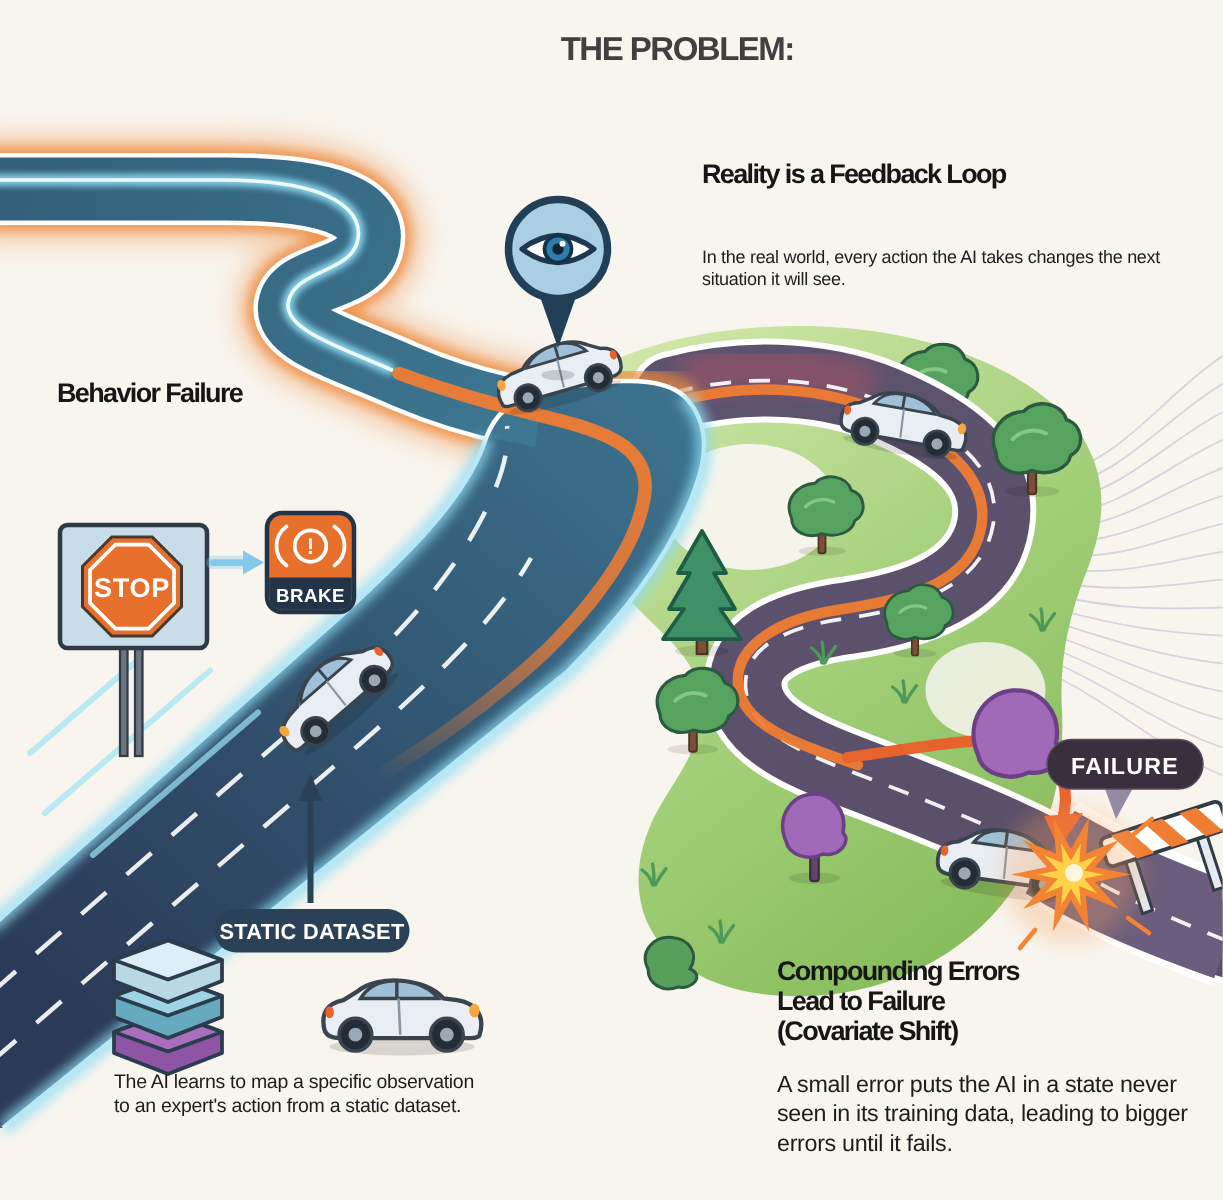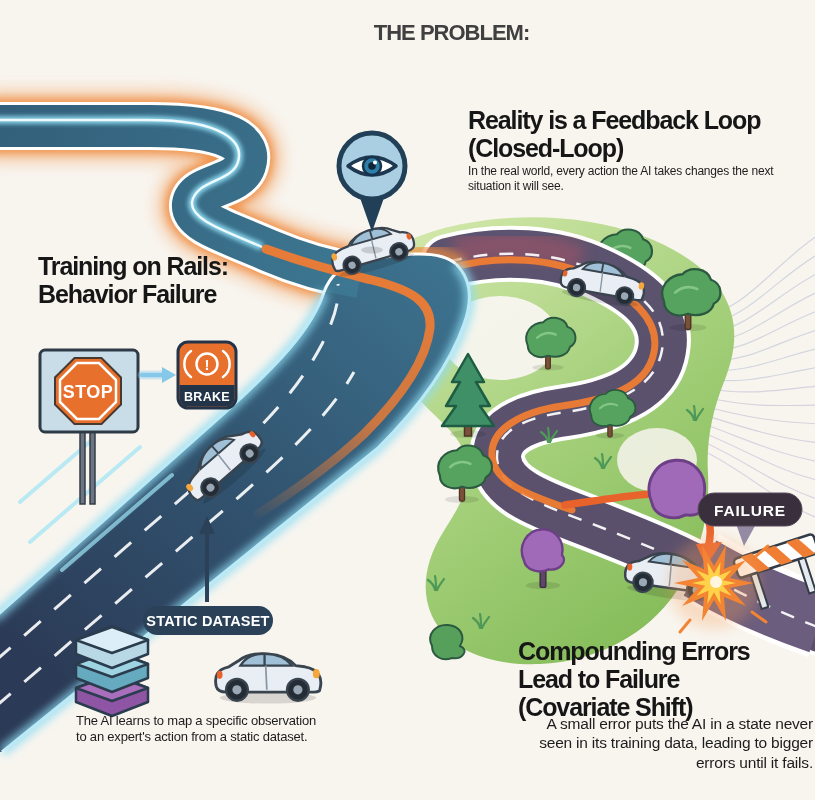--- a/index.html
+++ b/index.html
@@ -9,28 +9,28 @@
     font-family:"Liberation Sans","DejaVu Sans",sans-serif;
     color:#191919;
   }
   #scene{position:absolute;left:0;top:0;}
   .overlay{position:absolute;z-index:5;}
   .title{
     left:0;top:20px;width:815px;text-align:center;
     font-weight:bold;font-size:22px;line-height:1.16;letter-spacing:-1px;color:#404040;padding-left:44px;
   }
   .h2{
-    font-weight:bold;font-size:25px;line-height:1.12;letter-spacing:-1.1px;color:#161616;
+    font-weight:bold;font-size:18px;line-height:1.12;letter-spacing:-1.1px;color:#161616;
   }
   .closed-head{left:468px;top:106px;width:345px;}
   .closed-cap{left:468px;top:164px;width:348px;font-size:12px;line-height:1.22;letter-spacing:-0.2px;color:#1d1d1d;}
   .open-head{left:38px;top:252px;width:260px;}
   .open-cap{left:76px;top:713px;width:245px;font-size:13px;line-height:1.25;letter-spacing:-0.2px;color:#1d1d1d;}
   .failure-head{left:518px;top:637px;width:300px;}
-  .failure-cap{left:518px;top:714px;width:295px;font-size:15.5px;line-height:1.25;letter-spacing:-0.2px;color:#1d1d1d;text-align:right;}
+  .failure-cap{left:518px;top:714px;width:295px;font-size:15.5px;line-height:1.25;letter-spacing:-0.2px;color:#1d1d1d;}
   svg text{font-family:"Liberation Sans","DejaVu Sans",sans-serif;}
 </style>
 </head>
 <body>
 
 <svg id="scene" width="815" height="800" viewBox="0 0 815 800">
   <defs>
     <linearGradient id="tealG" gradientUnits="userSpaceOnUse" x1="0" y1="110" x2="430" y2="320">
       <stop offset="0" stop-color="#335f7a"></stop>
         <stop offset="1" stop-color="#3f7c96"></stop>
@@ -320,26 +320,24 @@
       <use href="#car"></use>
     </g>
 </svg>
 
 <div class="overlay title">
   <div>THE PROBLEM:</div>
 </div>
 
 <div class="overlay h2 closed-head">
   <div>Reality is a Feedback Loop</div>
-  <div>(Closed-Loop)</div>
 </div>
 <div class="overlay closed-cap">In the real world, every action the AI takes changes the next situation it will see.</div>
 
 <div class="overlay h2 open-head">
-  <div>Training on Rails:</div>
   <div>Behavior Failure</div>
 </div>
 <div class="overlay open-cap">The AI learns to map a specific observation to an expert's action from a static dataset.</div>
 
 <div class="overlay h2 failure-head">
   <div>Compounding Errors</div>
   <div>Lead to Failure</div>
   <div>(Covariate Shift)</div>
 </div>
 <div class="overlay failure-cap">A small error puts the AI in a state never seen in its training data, leading to bigger errors until it fails.</div>

